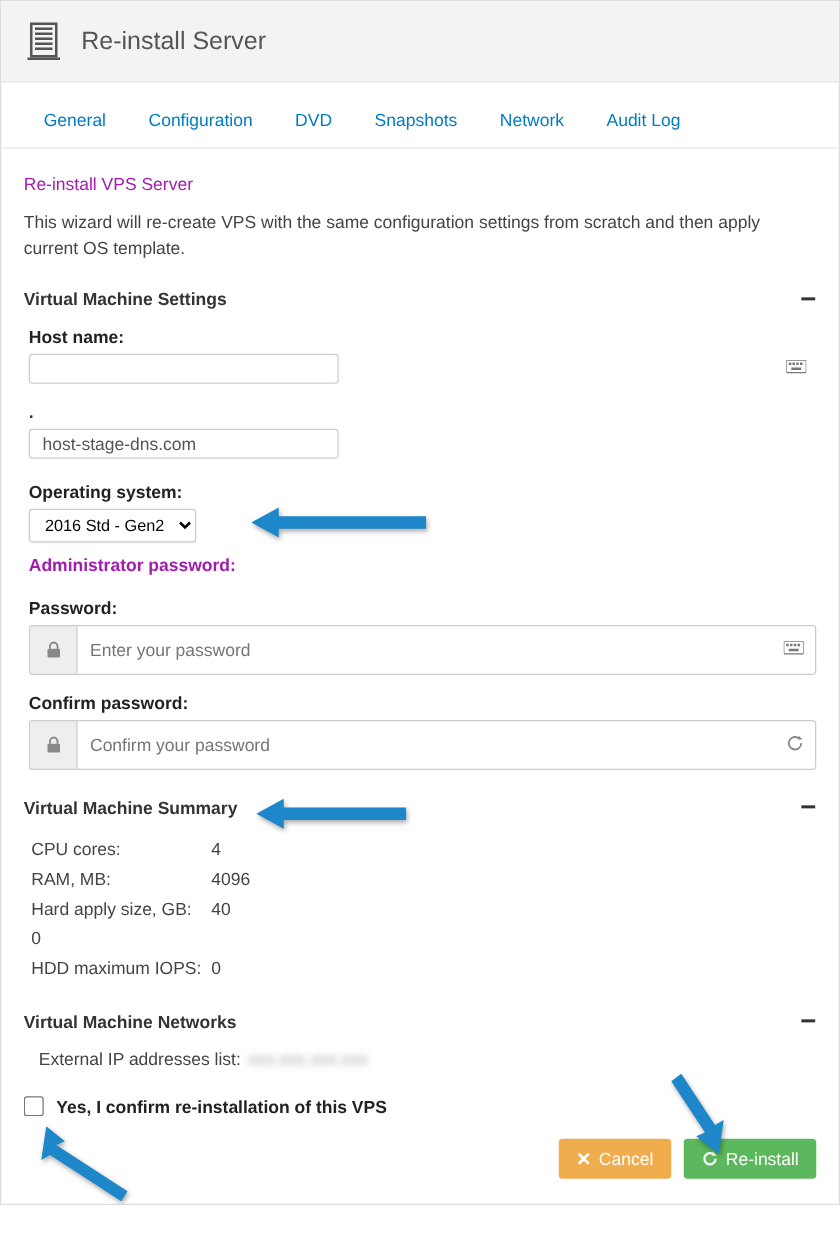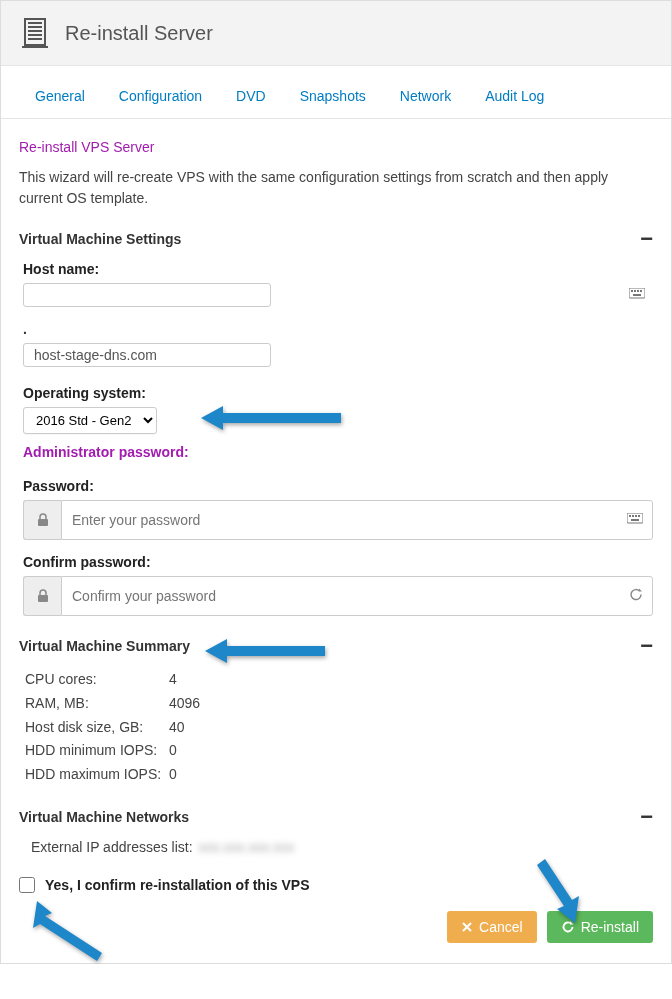--- a/index.html
+++ b/index.html
@@ -176,25 +176,24 @@
     <div class="summary-table">
       <div class="summary-row">
           <span class="k">CPU cores:</span>
           <span class="v">4</span>
         </div>
       <div class="summary-row">
           <span class="k">RAM, MB:</span>
           <span class="v">4096</span>
         </div>
       <div class="summary-row">
-          <span class="k">Host disk size, GB:</span>
+          <span class="k">Hard apply size, GB:</span>
           <span class="v">40</span>
         </div>
       <div class="summary-row">
-          <span class="k">HDD minimum IOPS:</span>
           <span class="v">0</span>
         </div>
       <div class="summary-row">
           <span class="k">HDD maximum IOPS:</span>
           <span class="v">0</span>
         </div>
     </div>
 
     <div class="section-head sec-gap">
       <span>Virtual Machine Networks</span>

